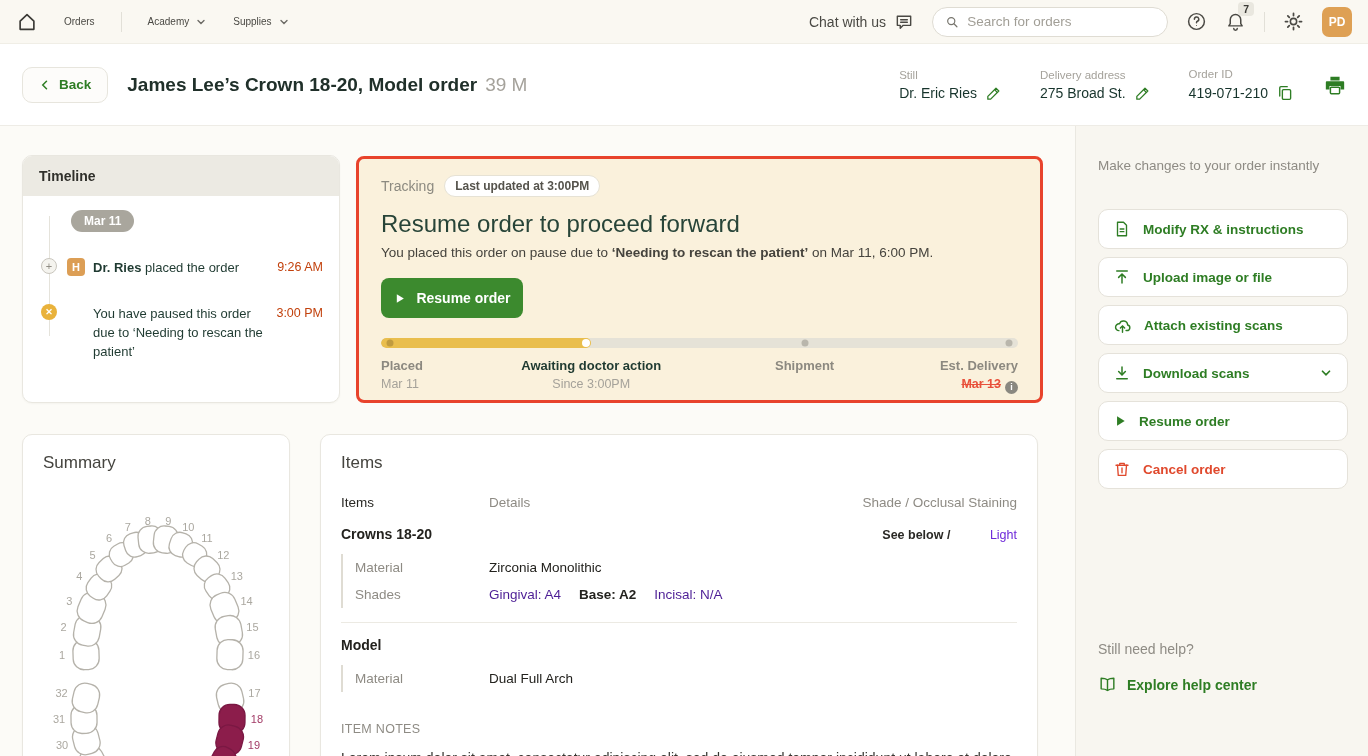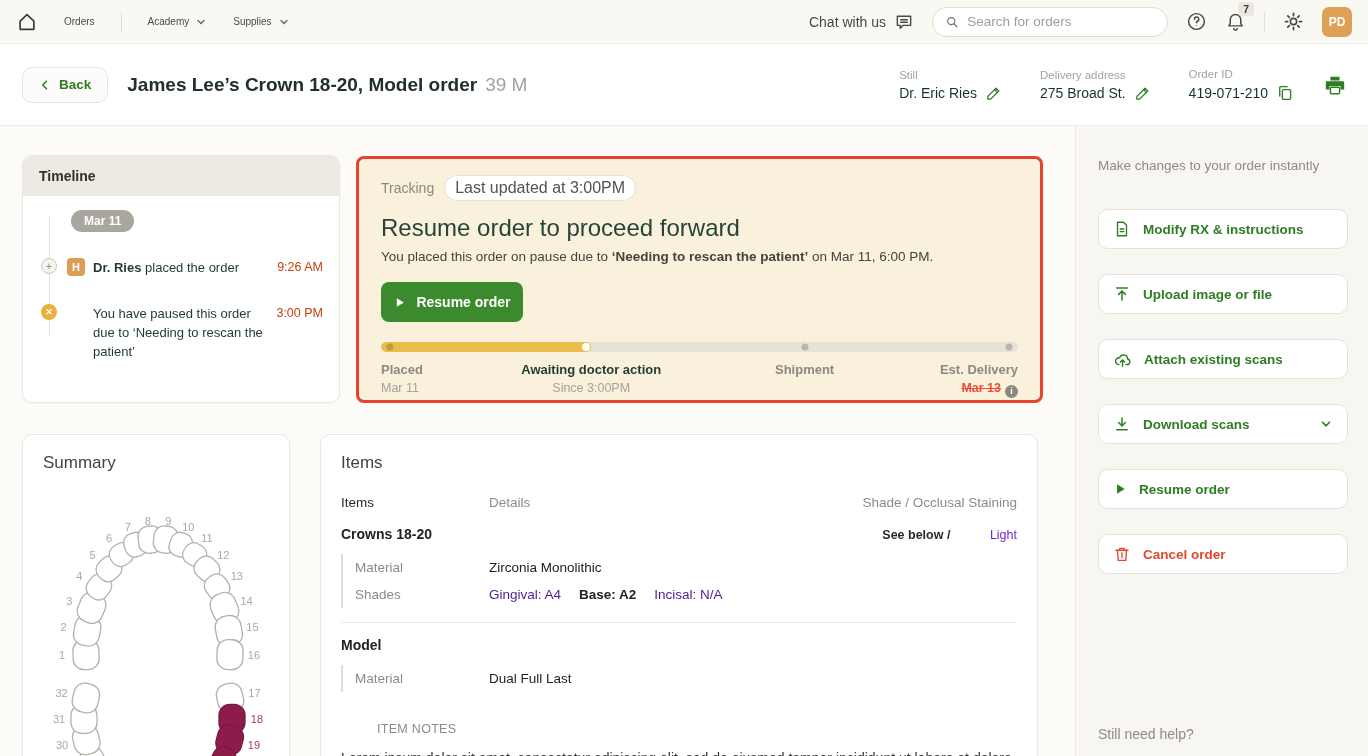--- a/index.html
+++ b/index.html
@@ -62,21 +62,21 @@
     font-size:11px; font-weight:bold; display:flex; align-items:center; justify-content:center; margin-right:8px; flex:none; }
   .x-circle { width:16px; height:16px; border-radius:50%; background:#E9B23B; color:#FFFFFF;
     font-size:9px; font-weight:bold; display:flex; align-items:center; justify-content:center; margin-right:36px; flex:none; }
 
   
   .tracking-card { position:absolute; left:356px; top:30px; width:687px; height:247px;
     background:#FAF1DC; border:3px solid #E8432C; border-radius:8px; padding:16px 22px; }
   .trk-row1 { display:flex; align-items:center; gap:10px; }
   .trk-label { font-size:14px; color:#8C8A80; }
   .trk-badge { background:#FFFFFF; border:1px solid #E6E2D5; border-radius:13px; padding:3px 10px;
-    font-size:16px; font-weight:normal; color:#55534C; }
+    font-size:12px; font-weight:bold; color:#55534C; }
   .trk-heading { margin-top:13px; font-size:24px; font-weight:500; color:#274438; }
   .trk-desc { margin-top:7px; font-size:13.5px; color:#45433D; }
   .resume-btn { margin-top:18px; width:142px; height:40px; background:#3C8A2E; border:none;
     border-radius:8px; color:#FFFFFF; font-size:14px; font-weight:bold; display:flex;
     align-items:center; justify-content:center; gap:10px; cursor:pointer; font-family:"Liberation Sans", sans-serif; }
   .progress-wrap { margin-top:20px; position:relative; }
   .progress-track { height:10px; background:#E5E2D7; border-radius:5px; position:relative; overflow:hidden; }
   .progress-fill { height:100%; background:#E9BE4D; border-radius:5px; }
   .p-dot { position:absolute; top:50%; transform:translate(-50%,-50%); border-radius:50%; }
   .p-dot.start { width:7px; height:7px; left:9px; background:#C09B3F; }
@@ -113,30 +113,30 @@
   .it-shade b { color:#2A2925; }
   .it-shade span { color:#6d28d9;padding-left:36px; }
   .sub-rows { border-left:2px solid #DFDCD3; margin-top:12px; }
   .sub-row { display:flex; padding:6px 0 6px 12px; }
   .sub-row .lbl { width:134px; color:#8E8B84; }
   .sub-row .val { color:#23221E; }
   .shade-vals { display:flex; gap:18px; }
   .shade-vals .dim { color:#4c1d95; }
   .shade-vals .strong { color:#23221E; font-weight:bold; }
   .it-divider { height:1px; background:#ECEAE3; margin:14px 0; }
-  .notes-label { margin-top:30px; font-size:12.5px; color:#8E8B84; letter-spacing:.3px;margin-left:36px; }
+  .notes-label { margin-top:30px; font-size:12.5px; color:#8E8B84; letter-spacing:.3px; }
   .notes-text { margin-top:10px; font-size:14px; color:#35342F; line-height:1.8; max-width:690px; }
 
   
   .sidebar { width:293px; height:712px; background:#F8F6F0; border-left:1px solid #EAE8E1;
     padding:24px 20px 0 22px; }
   .qa-title { display:flex; align-items:center; gap:9px; font-size:17px; font-weight:bold; color:#17342C; }
   .qa-sub { margin-top:8px; font-size:13.5px; color:#8E8B84; }
   .qa-btn { width:100%; height:40px; background:#FFFFFF; border:1px solid #E5E2DA; border-radius:10px;
-    display:flex; align-items:center; gap:12px; padding:0 14px; margin-top:25px; cursor:pointer;
+    display:flex; align-items:center; gap:12px; padding:0 14px; margin-top:8px; cursor:pointer;
     font-family:"Liberation Sans", sans-serif; font-size:13.5px; font-weight:bold; color:#2E7D24; }
   .qa-btn:first-of-type { margin-top:36px; }
   .qa-btn.danger { color:#E0492D; }
   .qa-btn .chev { margin-left:auto; display:flex; }
   .help-block { margin-top:152px; }
   .help-title { font-size:14px; color:#8E8B84; }
   .help-link { display:flex; align-items:center; gap:10px; margin-top:18px; font-size:14px;
     font-weight:bold; color:#2E7D24; cursor:pointer; }
 
   svg { display:block; }
@@ -425,21 +425,21 @@
         </span>
       </div>
     </div>
     <div class="it-divider"></div>
     <div class="it-row-name" style="margin-top:4px">
       <span class="it-name">Model</span>
     </div>
     <div class="sub-rows">
       <div class="sub-row">
         <span class="lbl">Material</span>
-        <span class="val">Dual Full Last</span>
+        <span class="val">Dual Full Arch</span>
       </div>
     </div>
     <div class="notes-label">ITEM NOTES</div>
     <div class="notes-text">Lorem ipsum dolor sit amet, consectetur adipiscing elit, sed do eiusmod tempor incididunt ut labore et dolore magna aliqua. Ut enim ad minim veniam, quis nostrud exercitation ullamco laboris</div>
   </div>
 
 </div>
 
 <div class="sidebar">
   <div class="qa-sub">Make changes to your order instantly</div>

